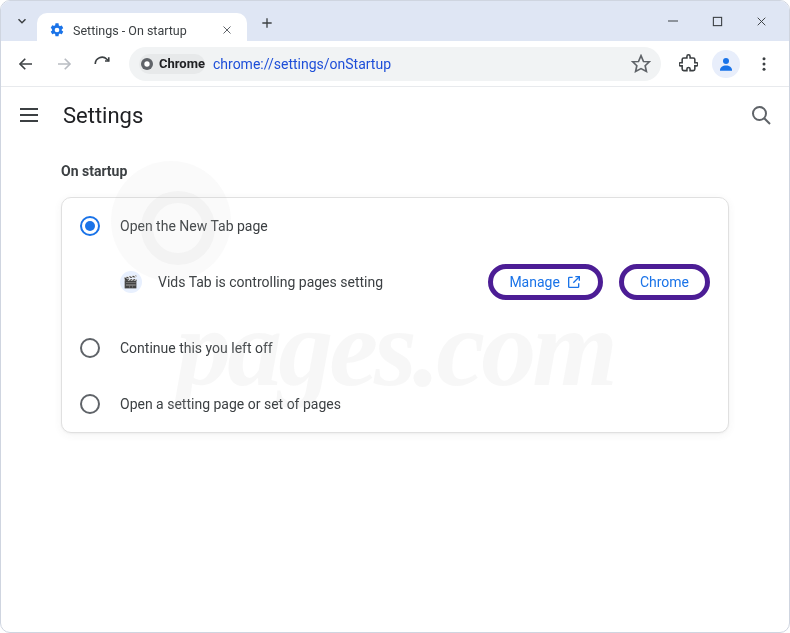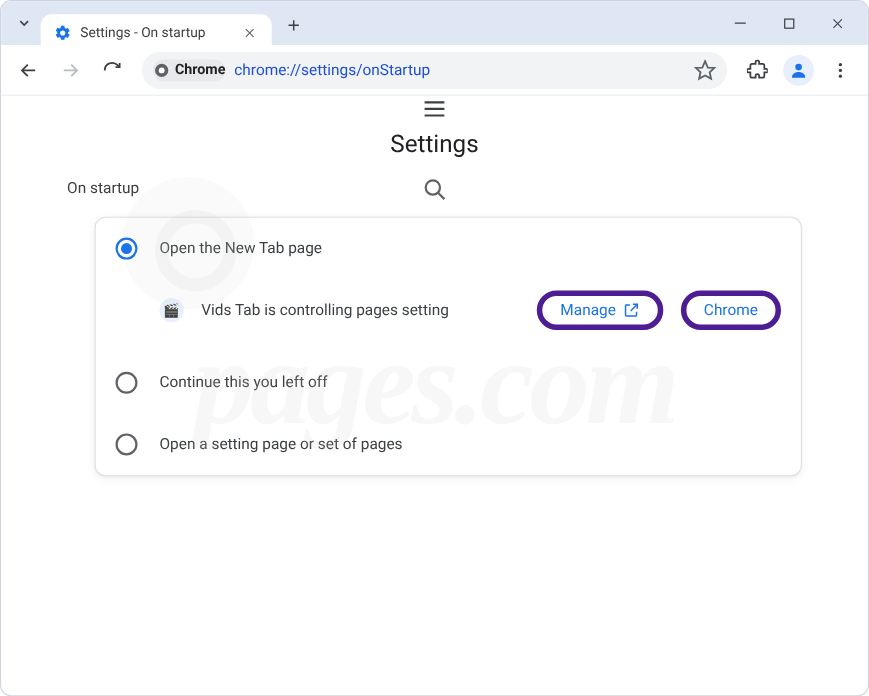--- a/index.html
+++ b/index.html
@@ -24,30 +24,30 @@
     .omnibox { flex:1; height:34px; border-radius:17px; background:#f1f3f4; display:flex; align-items:center; padding:0 10px; gap:8px; margin: 0 6px; }
     .origin-chip { display:flex; align-items:center; gap:4px; background:rgba(0,0,0,0.04); padding:2px 0; border-radius:12px; color:#3c4043; font-size:13px; }
     .origin-chip svg { width:16px; height:16px; }
     .origin-chip-label { font-size: 13px; font-weight: 700; color:#202124; }
     .url { font-size:14px; color:#1d4ed8; flex:1; }
     .star { width:20px; height:20px; color:#5f6368; cursor:pointer; }
     .tool-icon { width:34px; height:34px; display:flex; align-items:center; justify-content:center; color:#3c4043; cursor:pointer; border-radius:50%; }
     .avatar { width:28px; height:28px; border-radius:50%; background:#e8eefb; display:flex; align-items:center; justify-content:center; color:#1a73e8; }
 
     
-    .page-header { height:56px; display:flex; align-items:center; padding:0 16px; gap:8px;flex-direction:column; }
+    .page-header { height:56px; display:flex; align-items:center; padding:0 16px; gap:22px; }
     .hamburger { width:24px; height:24px; color:#3c4043; cursor:pointer; }
     .page-title { font-size:22px; color:#202124; font-weight:400; }
     .header-spacer { flex:1; }
     .search-btn { width:24px; height:24px; color:#5f6368; cursor:pointer; }
 
     
     .content { padding: 20px 60px; }
-    .section-title { font-size:14px; color:#3c4043; margin-bottom:18px; font-weight:400; }
-    .card { border:1px solid #e0e0e0; border-radius:10px; box-shadow: 0 1px 2px rgba(0,0,0,0.04), 0 2px 8px rgba(60,64,67,0.06); background:#fff;margin-left:25px; }
+    .section-title { font-size:14px; color:#3c4043; margin-bottom:18px; font-weight:700; }
+    .card { border:1px solid #e0e0e0; border-radius:10px; box-shadow: 0 1px 2px rgba(0,0,0,0.04), 0 2px 8px rgba(60,64,67,0.06); background:#fff; }
     .row { display:flex; align-items:center; padding: 16px 18px; gap: 20px; min-height: 56px; }
     .radio { width:20px; height:20px; border-radius:50%; border:2px solid #5f6368; flex-shrink:0; position:relative; cursor:pointer; }
     .radio.selected { border-color:#1a73e8; }
     .radio.selected::after { content:""; position:absolute; inset:3px; background:#1a73e8; border-radius:50%; }
     .row-label { font-size:14px; color:#3c4043; }
     .subrow { display:flex; align-items:center; padding: 10px 18px 20px 58px; gap:16px; }
     .ext-icon { width:22px; height:22px; border-radius:50%; background:#e8f0fe; display:flex; align-items:center; justify-content:center; flex-shrink:0; font-size:12px; }
     .subrow-text { font-size:14px; color:#3c4043; flex:1; }
     .pill-btn { border:5px solid #4c1d95; color:#1a73e8; background:#fff; border-radius:18px; padding: 5px 16px; font-size:14px; cursor:pointer; display:flex; align-items:center; gap:6px; font-family:inherit; }
     .pill-btn svg { width:16px; height:16px; }

